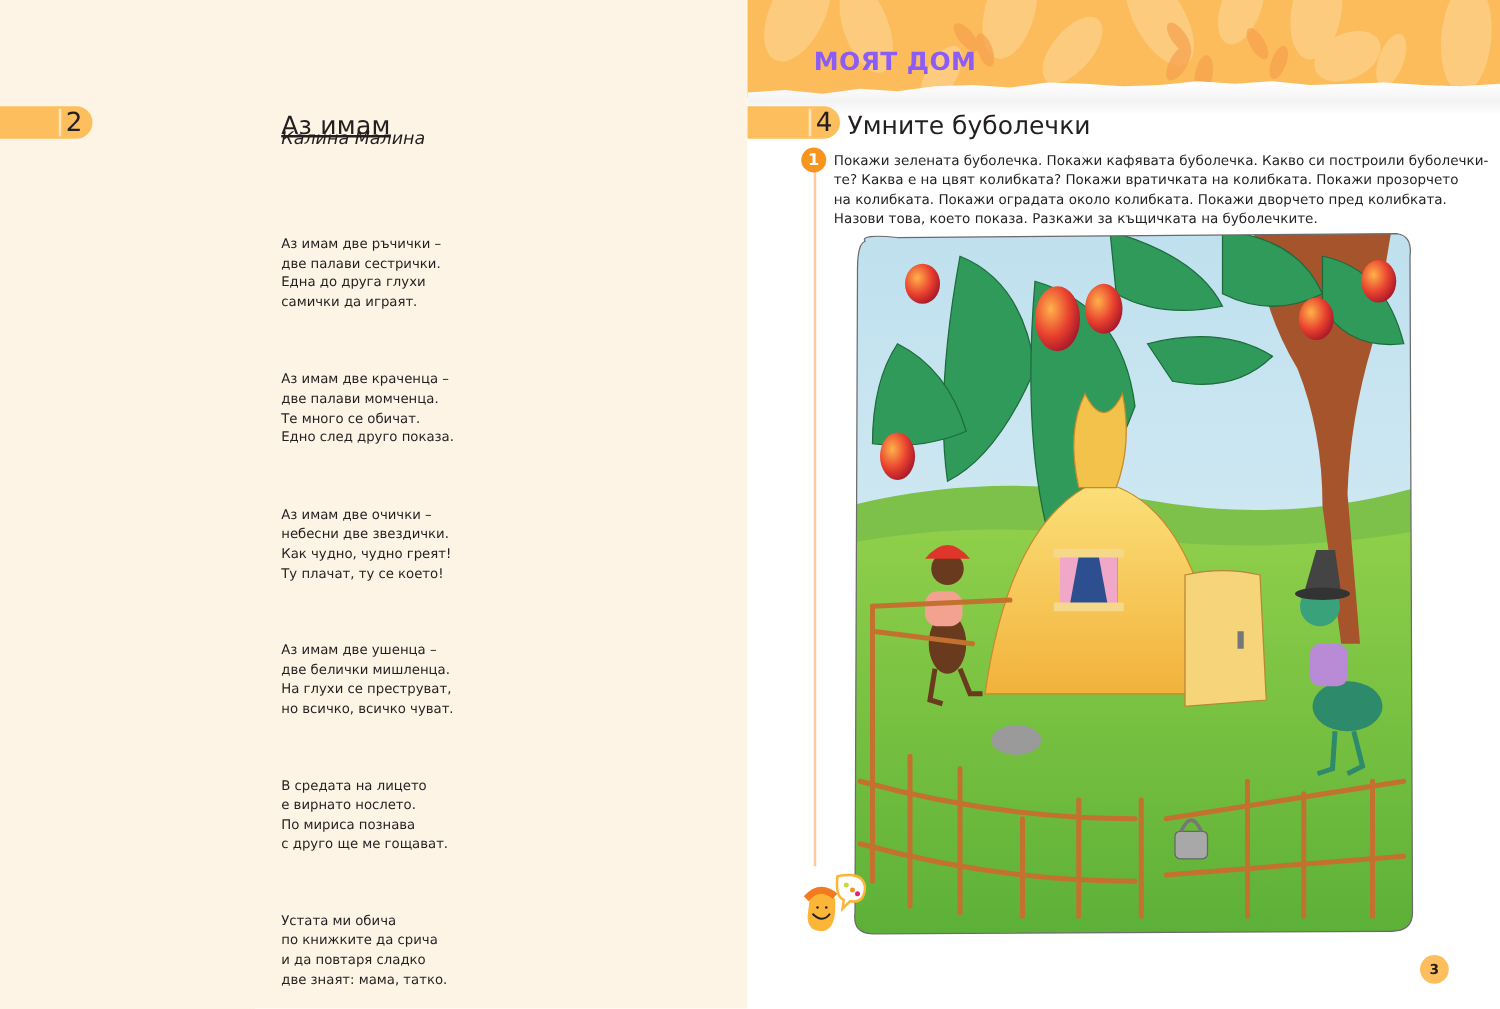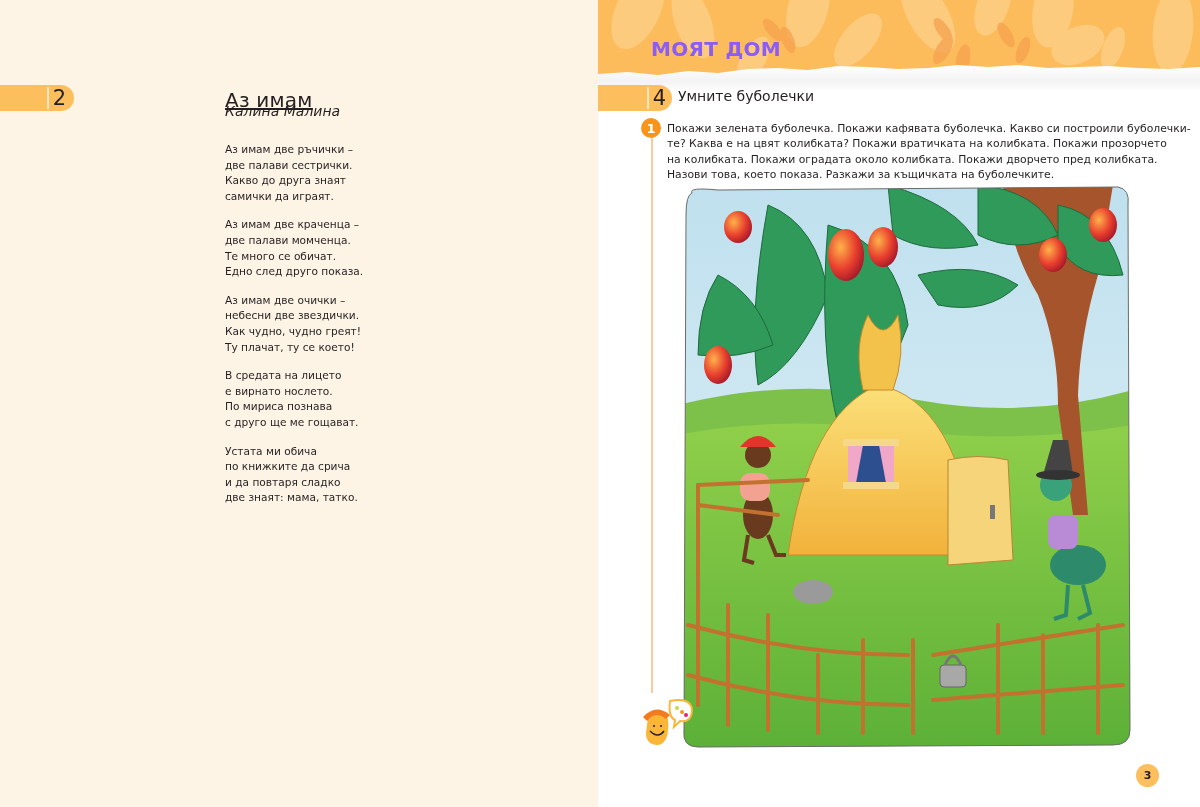--- a/index.html
+++ b/index.html
@@ -31,40 +31,40 @@
     position: absolute; left: 225px; top: 88px; font-size: 20px; color: #231f20;
     letter-spacing: 0.2px;
     text-decoration: underline;
   }
   .poem-author {
     position: absolute; left: 225px; top: 103px; font-size: 14px; font-style: italic; color: #231f20;
   }
   .poem {
     position: absolute; left: 225px; top: 142px; font-size: 10.6px; line-height: 15.6px; color: #231f20;
   }
-  .stanza { margin-bottom: 13px; }
+  .stanza { margin-bottom: 13px; margin-top: 46px; }
   .stanza div { white-space: nowrap; }
 
   
   .banner {
     position: absolute; left: 598px; top: 0; width: 602px; height: 78px;
     background: #fcbc5c; overflow: hidden;
   }
   .banner svg { position: absolute; left: 0; top: 0; }
   .torn {
     position: absolute; left: 598px; top: 62px; width: 602px; height: 30px;
   }
   .chapter-title {
     position: absolute; left: 651px; top: 37px; font-size: 20px; color: #8b5cf6;
     letter-spacing: 0.3px;
     font-weight: bold;
   }
 
   .lesson-title {
-    position: absolute; left: 678px; top: 88px; font-size: 14px; color: #231f20;
+    position: absolute; left: 678px; top: 88px; font-size: 20px; color: #231f20;
   }
 
   .vline {
     position: absolute; left: 651px; top: 133px; width: 2px; height: 560px; background: #fbcba0;
   }
   .task-badge {
     position: absolute; left: 641px; top: 118px; width: 20px; height: 20px; border-radius: 50%;
     background: #f7941d; color: #fff; font-size: 13px; font-weight: bold;
     display: flex; align-items: center; justify-content: center;
   }
@@ -96,34 +96,40 @@
   <span class="num">2</span>
 </div>
 
 <div class="poem-title">Аз имам</div>
 <div class="poem-author">Калина Малина</div>
 
 <div class="poem">
   <div class="stanza">
     <div>Аз имам две ръчички –</div>
     <div>две палави сестрички.</div>
-    <div>Какво до друга знаят</div>
+    <div>Една до друга глухи</div>
     <div>самички да играят.</div>
   </div>
   <div class="stanza">
     <div>Аз имам две краченца –</div>
     <div>две палави момченца.</div>
     <div>Те много се обичат.</div>
     <div>Едно след друго показа.</div>
   </div>
   <div class="stanza">
     <div>Аз имам две очички –</div>
     <div>небесни две звездички.</div>
     <div>Как чудно, чудно греят!</div>
     <div>Ту плачат, ту се което!</div>
+  </div>
+  <div class="stanza">
+    <div>Аз имам две ушенца –</div>
+    <div>две белички мишленца.</div>
+    <div>На глухи се преструват,</div>
+    <div>но всичко, всичко чуват.</div>
   </div>
   <div class="stanza">
     <div>В средата на лицето</div>
     <div>е вирнато нослето.</div>
     <div>По мириса познава</div>
     <div>с друго ще ме гощават.</div>
   </div>
   <div class="stanza">
     <div>Устата ми обича</div>
     <div>по книжките да срича</div>

